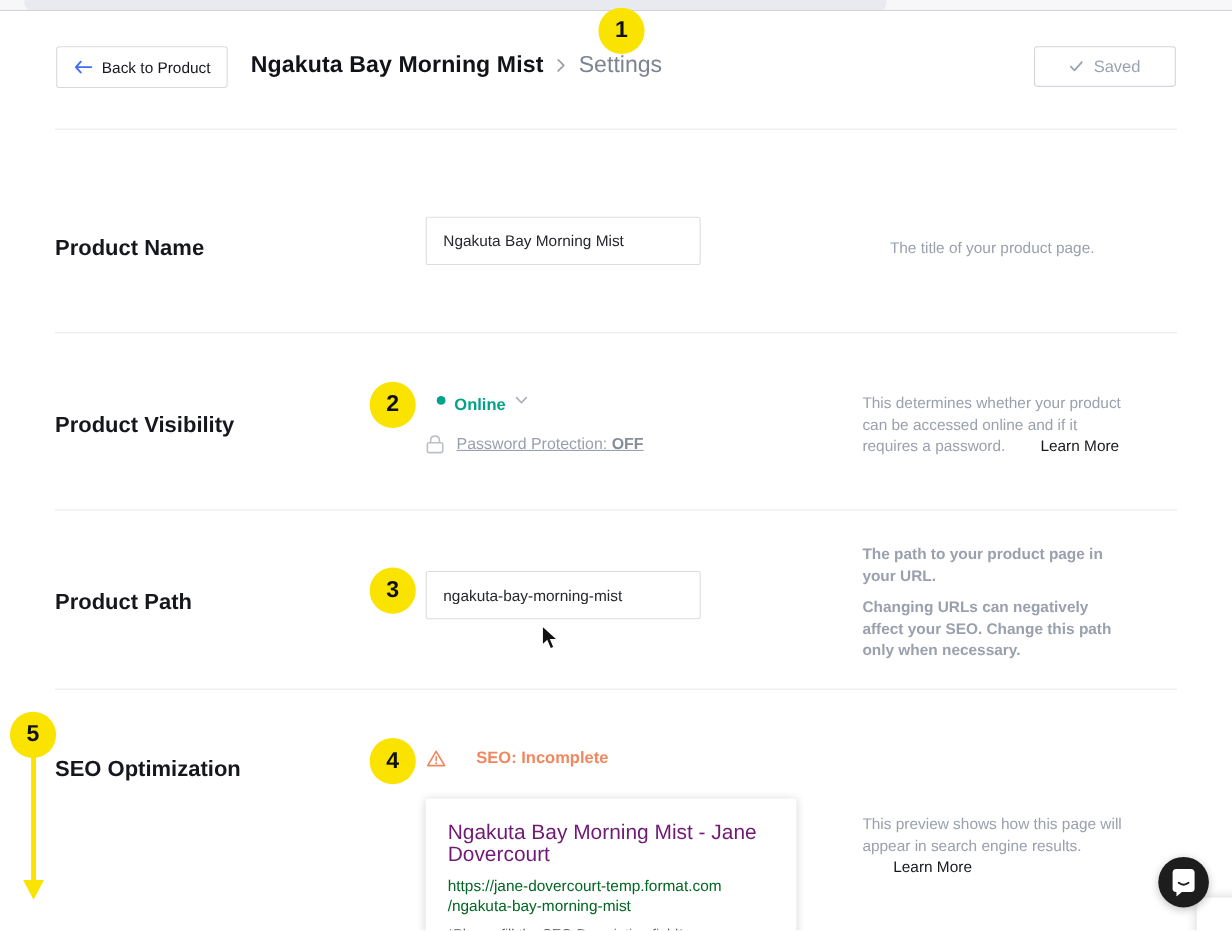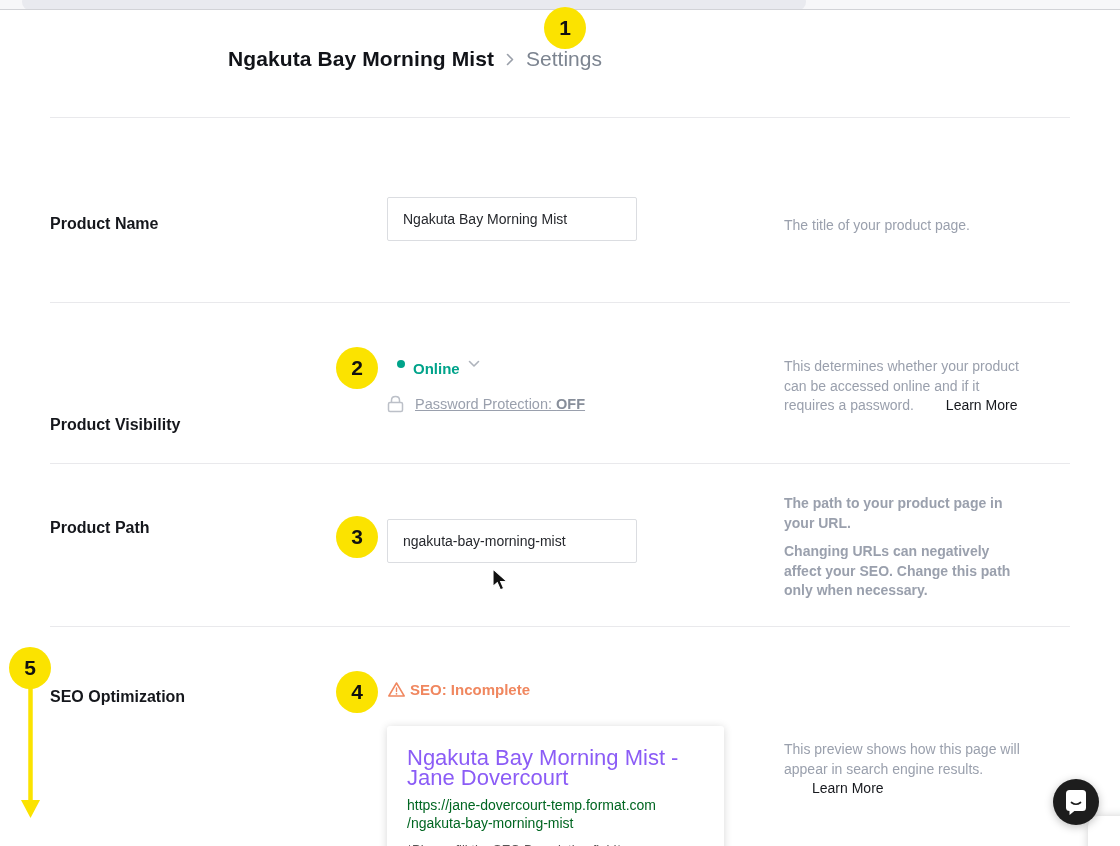--- a/index.html
+++ b/index.html
@@ -14,41 +14,41 @@
   
   .back-btn { position:absolute; left:51px; top:42px; width:156px; height:38px; background:#fff; border:1px solid #d9dadd; border-radius:3px; display:flex; align-items:center; justify-content:center; gap:9px; font-size:14px; color:#16181d; cursor:pointer; }
   .page-title-wrap { position:absolute; left:228px; top:47px; display:flex; align-items:center; gap:12px; }
   .page-title { font-size:21px; font-weight:700; color:#111318; letter-spacing:0.1px; }
   .crumb-sep { color:#9aa0aa; display:flex; align-items:center; }
   .crumb-current { font-size:21px; font-weight:500; color:#7c8490; }
   .saved-btn { position:absolute; left:940px; top:42px; width:129px; height:37px; background:#fff; border:1px solid #d3d6db; border-radius:3px; display:flex; align-items:center; justify-content:center; gap:9px; font-size:15px; color:#9aa3ae; cursor:pointer; }
 
   .divider { position:absolute; left:50px; width:1020px; height:1px; background:#e9e9ec; }
 
-  .row-label { position:absolute; left:50px; font-size:16px; font-weight:600; color:#15171c; }
+  .row-label { position:absolute; left:50px; font-size:20px; font-weight:600; color:#15171c; }
 
   .text-input { position:absolute; left:387px; width:250px; height:44px; border:1px solid #dbdde1; border-radius:2px; background:#fff; padding:0 15px; font-family:"Liberation Sans",sans-serif; font-size:14px; color:#26282d; outline:none; }
 
   .help { position:absolute; left:784px; width:236px; font-size:14px; color:#9aa0ad; line-height:19.5px; }
   .help .link { color:#17191e; cursor:pointer;padding-left:28px; }
   .help p + p { margin-top:9px; }
 
   
   .online-ctl { position:absolute; left:397px; top:360px; display:flex; gap:8px; cursor:pointer; }
   .online-dot { width:8px; height:8px; border-radius:50%; background:#00a38a; }
   .online-label { font-size:15px; font-weight:600; color:#00a38a; }
   .pwd-row { position:absolute; left:387px; top:395px; display:flex; align-items:center; gap:11px; }
   .pwd-text { font-size:14.5px; color:#9aa0ad;text-decoration:underline; }
   .pwd-text b { color:#878e9a; font-weight:700; }
 
   
-  .seo-status { position:absolute; left:387px; top:681px; display:flex; align-items:center; gap:4px; cursor:pointer; }
+  .seo-status { position:absolute; left:387px; top:681px; display:flex; align-items:center; gap:27px; cursor:pointer; }
   .seo-status-label { font-size:15px; font-weight:700; color:#f0875f; }
   .serp-card { position:absolute; left:387px; top:726px; width:337px; height:150px; background:#fff; border-radius:3px; box-shadow:0 1px 8px rgba(0,0,0,0.16); padding:22px 20px; }
-  .serp-title { font-size:22px; line-height:20px; color:#8b5cf6; width:302px; cursor:pointer; }
+  .serp-title { font-size:19px; line-height:20px; color:#701a75; width:302px; cursor:pointer; }
   .serp-url { margin-top:8px; font-size:14px; line-height:18px; color:#006621; }
   .serp-note { margin-top:10px; font-size:13px; color:#545454; }
 
   
   .badge { position:absolute; width:42px; height:42px; border-radius:50%; background:#fbe300; color:#101010; font-size:21px; font-weight:700; display:flex; align-items:center; justify-content:center; z-index:40; }
   .badge-1 { left:544px; top:7px; }
   .badge-2 { left:336px; top:347px; }
   .badge-3 { left:336px; top:516px; }
   .badge-4 { left:336px; top:671px; }
   .badge-5 { left:9px;  top:647px; }
@@ -62,41 +62,57 @@
 </style>
 </head>
 <body>
 
 <div id="screen">
 
   <div class="topstrip">
     <div class="topstrip-thumb"></div>
   </div>
 
+  <button class="back-btn">
+    <span style="display:flex;">
+      <svg width="17" height="12" viewBox="0 0 17 12">
+          <path d="M6.5 1 L2 6 L6.5 11 M2 6 H16" stroke="#3e6cf5" stroke-width="1.7" fill="none" stroke-linecap="round" stroke-linejoin="round"></path>
+        </svg>
+    </span>
+    <span>Back to Product</span>
+  </button>
 
   <div class="page-title-wrap">
     <span class="page-title">Ngakuta Bay Morning Mist</span>
     <span class="crumb-sep">
       <svg width="8" height="13" viewBox="0 0 8 13">
           <path d="M1.5 1.5 L6.5 6.5 L1.5 11.5" stroke="#9aa0aa" stroke-width="1.6" fill="none" stroke-linecap="round" stroke-linejoin="round"></path>
         </svg>
     </span>
     <span class="crumb-current">Settings</span>
   </div>
 
+  <button class="saved-btn">
+    <span style="display:flex;">
+      <svg width="13" height="11" viewBox="0 0 13 11">
+          <path d="M1.5 5.5 L4.8 9 L11.5 1.5" stroke="#9aa3ae" stroke-width="1.6" fill="none" stroke-linecap="round" stroke-linejoin="round"></path>
+        </svg>
+    </span>
+    <span>Saved</span>
+  </button>
 
   <div class="divider" style="top:117px;"></div>
 
   <div class="row-label" style="top:215px;">Product Name</div>
   <input class="text-input" style="top: 197px;" type="text" value="Ngakuta Bay Morning Mist">
-  <div class="help" style="top:216px;">The title of your product page.</div>
+  <div class="help" style="top:216px;text-align:center;">The title of your product page.</div>
 
   <div class="divider" style="top:302px;"></div>
 
-  <div class="row-label" style="top:376px;margin-top:40px;">Product Visibility</div>
+  <div class="row-label" style="top:376px;">Product Visibility</div>
   <div class="online-ctl">
     <span class="online-dot"></span>
     <span class="online-label">Online</span>
     <span style="display:flex;">
       <svg width="12" height="8" viewBox="0 0 12 8">
           <path d="M1.5 1.5 L6 6 L10.5 1.5" stroke="#aeb3bc" stroke-width="1.6" fill="none" stroke-linecap="round" stroke-linejoin="round"></path>
         </svg>
     </span>
   </div>
   <div class="pwd-row">
@@ -105,21 +121,21 @@
           <rect x="1.5" y="7.5" width="14" height="9" rx="1.5" stroke="#bcc0c8" stroke-width="1.5" fill="none"></rect>
           <path d="M4.5 7.5 V5.2 C4.5 3 6.2 1.5 8.5 1.5 C10.8 1.5 12.5 3 12.5 5.2 V7.5" stroke="#bcc0c8" stroke-width="1.5" fill="none"></path>
         </svg>
     </span>
     <span class="pwd-text"><span>Password Protection: </span><b>OFF</b></span>
   </div>
   <div class="help" style="top:357px;"><span>This determines whether your product can be accessed online and if it requires a password. </span><span class="link">Learn More</span></div>
 
   <div class="divider" style="top:463px;"></div>
 
-  <div class="row-label" style="top:519px;">Product Path</div>
+  <div class="row-label" style="top:537px;">Product Path</div>
   <input class="text-input" style="top: 519px;" type="text" value="ngakuta-bay-morning-mist">
   <div class="help" style="top:494px;font-weight:bold;">
     <p>The path to your product page in your URL.</p>
     <p>Changing URLs can negatively affect your SEO. Change this path only when necessary.</p>
   </div>
 
   <div class="divider" style="top:626px;"></div>
 
   <div class="row-label" style="top:688px;">SEO Optimization</div>
   <div class="seo-status">

